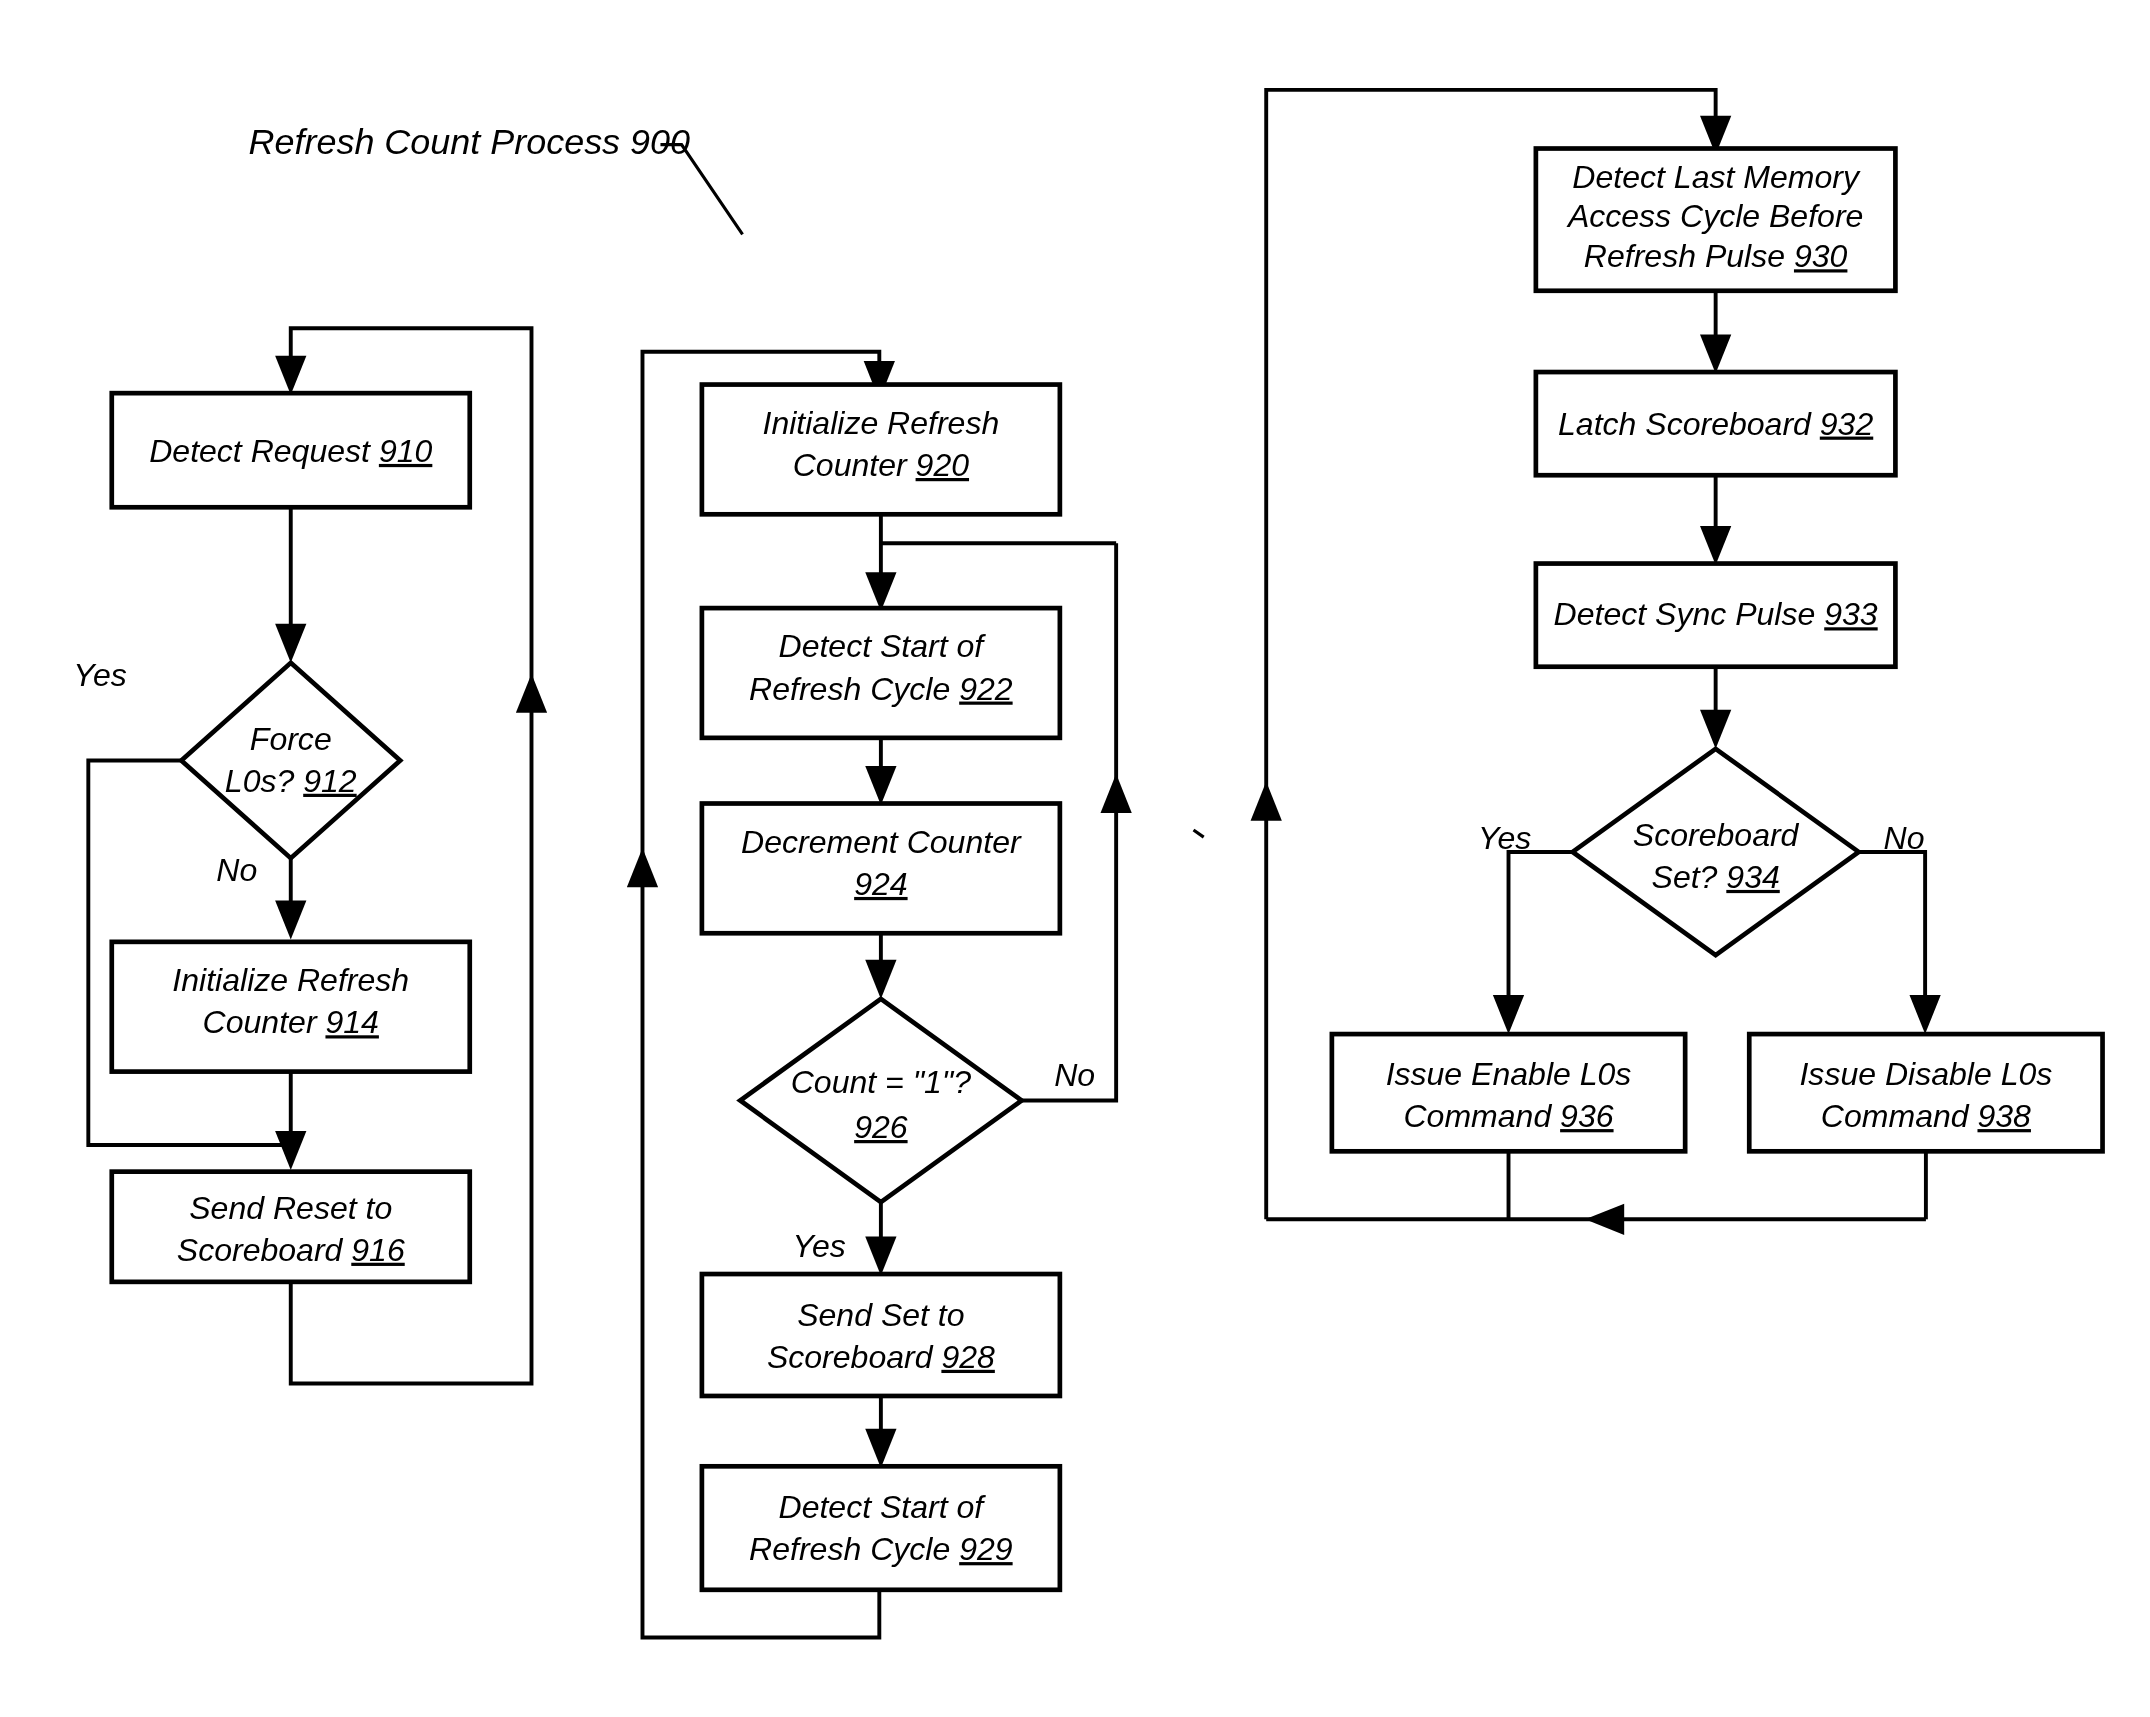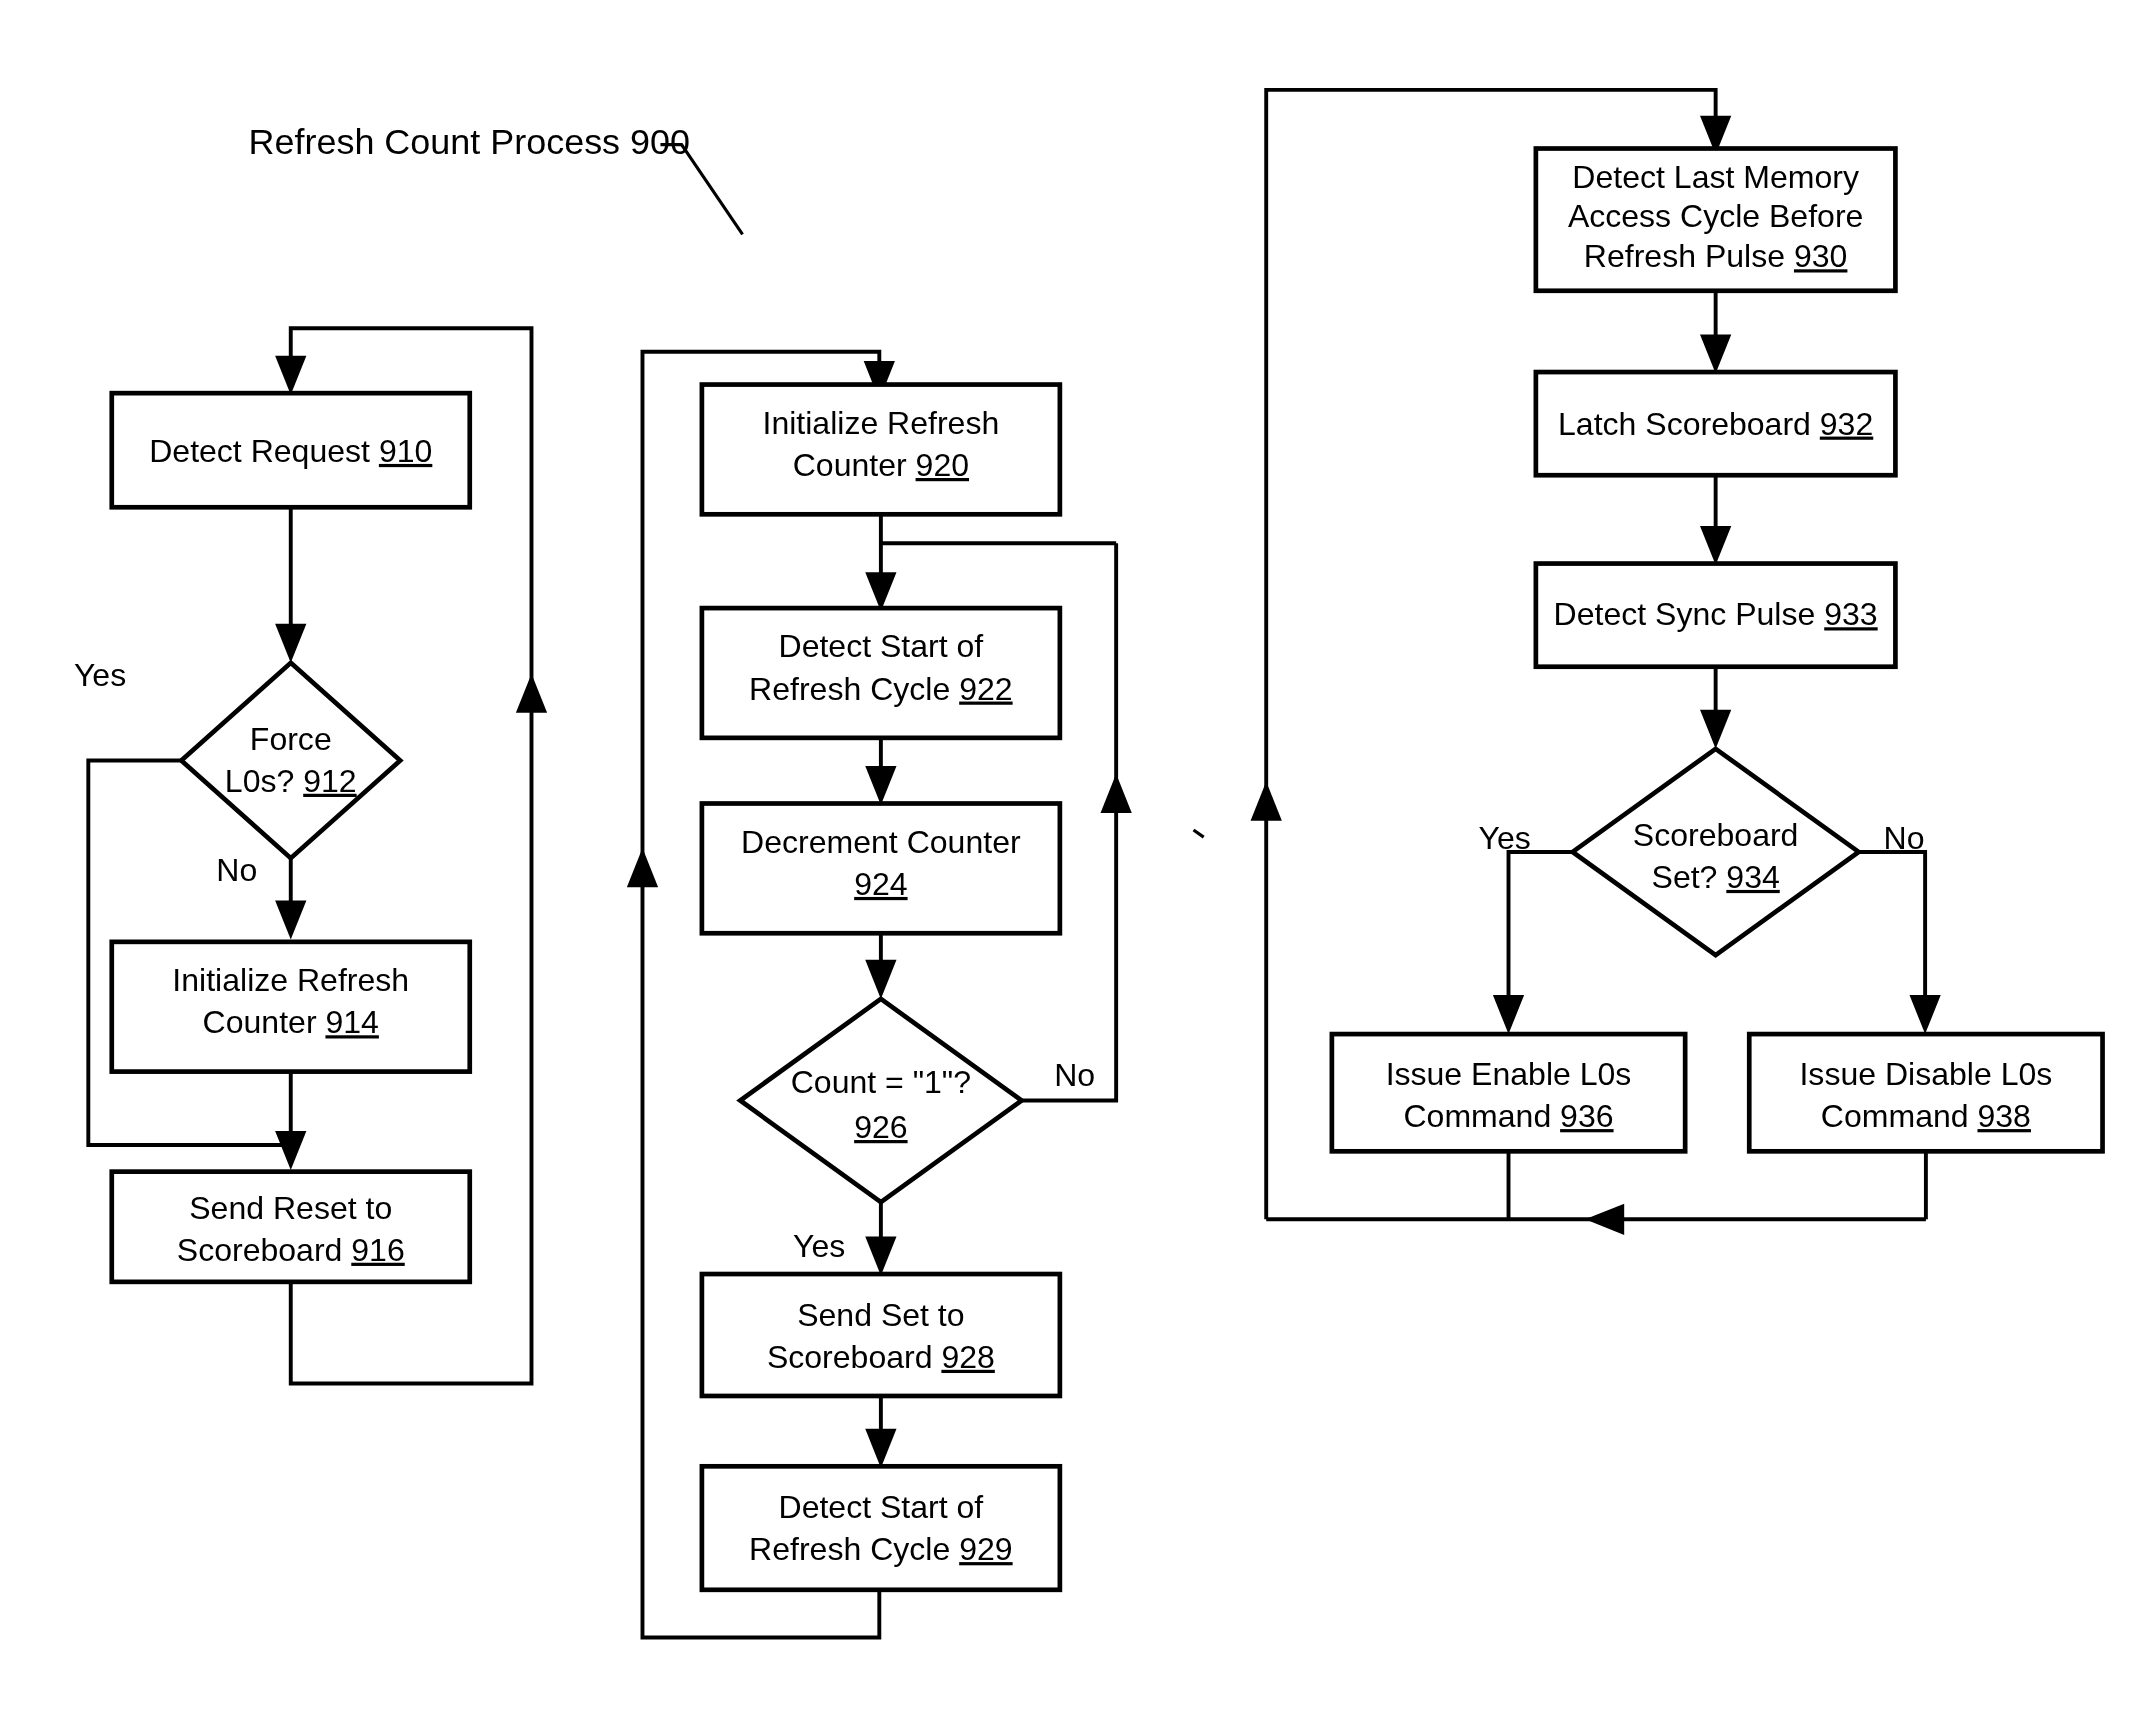--- a/index.html
+++ b/index.html
@@ -12,20 +12,21 @@
     width: 2151px;
     height: 1718px;
     font-family: "Liberation Sans", sans-serif;
     color: #000000;
     overflow: hidden;
   }
   #diagram-root {
     position: relative;
     width: 2135px;
     height: 1718px;
+    font-style: italic;
   }
   svg#flow {
     display: block;
     width: 2151px;
     height: 1718px;
   }
   .node-box {
     fill: #ffffff;
     stroke: #000000;
     stroke-width: 6;

